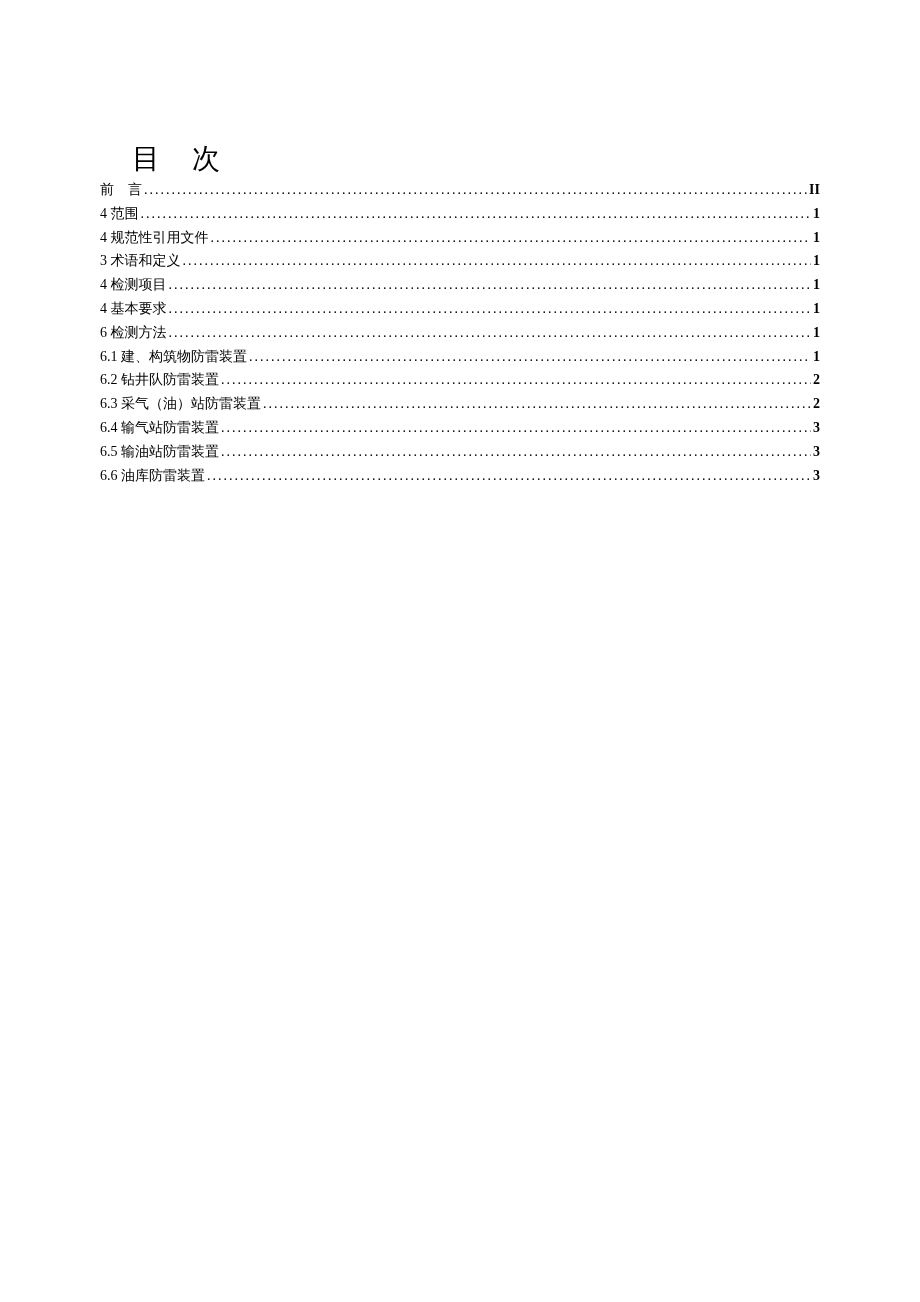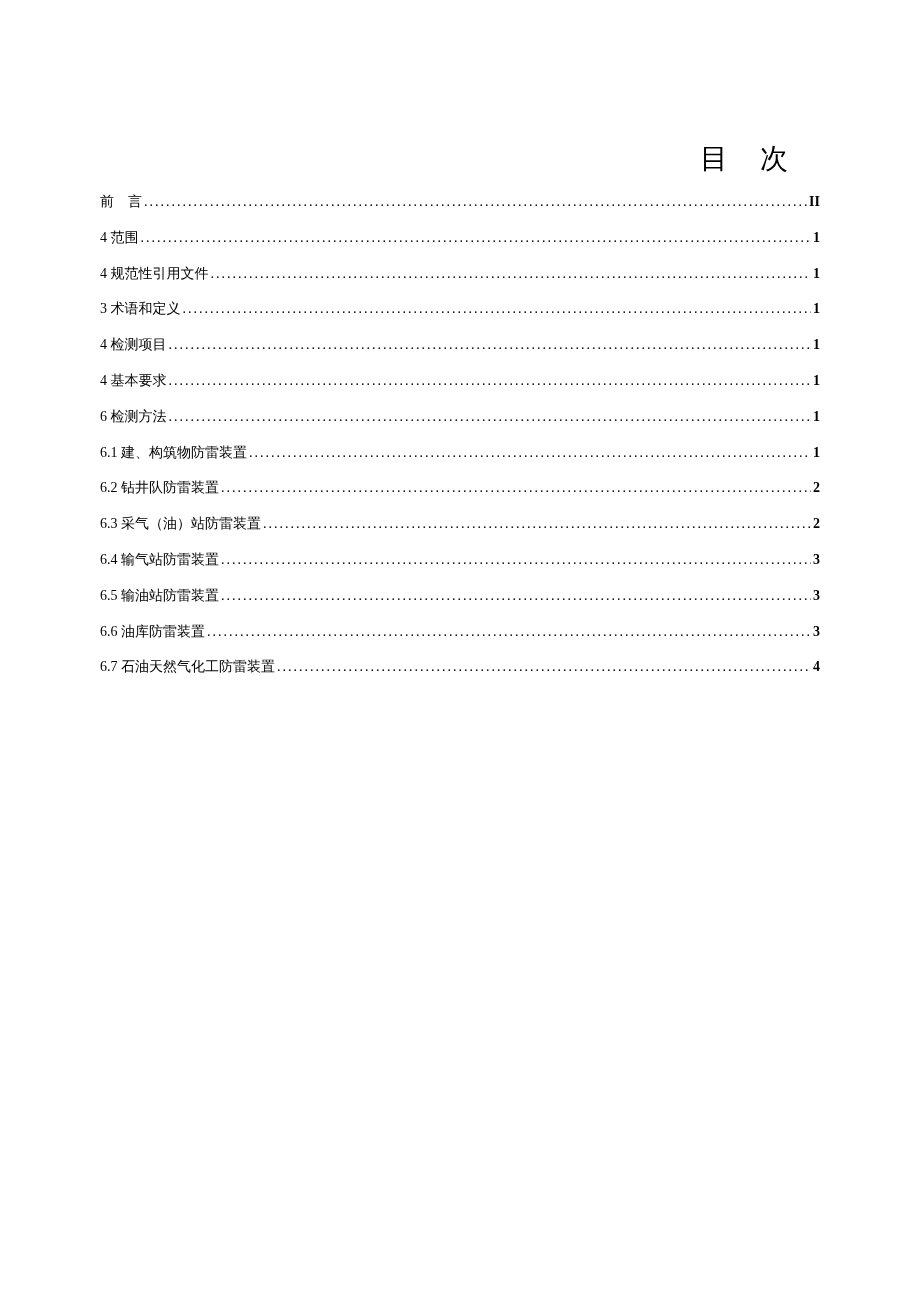--- a/index.html
+++ b/index.html
@@ -9,36 +9,35 @@
     }
     body {
       width: 920px;
       height: 1302px;
       background: #ffffff;
       font-family: "SimSun", "宋体", serif;
       color: #000000;
       padding: 140px 100px 0 100px;
     }
     .page-title {
-      text-align: right;
+      text-align: left;
       font-size: 28px;
       font-weight: normal;
       letter-spacing: 32px;
       padding-left: 32px;
       font-family: "SimHei", "黑体", sans-serif;
     }
     .toc {
       font-size: 14px;
       line-height: 1.7;
     }
     .toc-entry {
       display: flex;
       align-items: flex-start;
       white-space: nowrap;
-      margin-top: 12px;
     }
     .toc-label {
       flex-shrink: 0;
     }
     .toc-leader {
       flex: 1;
       overflow: hidden;
       margin: 0 2px;
       letter-spacing: 2px;
     }
@@ -115,18 +114,13 @@
     <div class="toc-entry">
       <span class="toc-label">6.5 输油站防雷装置</span>
       <span class="toc-leader"></span>
       <span class="toc-page">3</span>
     </div>
     <div class="toc-entry">
       <span class="toc-label">6.6 油库防雷装置</span>
       <span class="toc-leader"></span>
       <span class="toc-page">3</span>
     </div>
-    <div class="toc-entry">
-      <span class="toc-label">6.7 石油天然气化工防雷装置</span>
-      <span class="toc-leader"></span>
-      <span class="toc-page">4</span>
-    </div>
   </div>
 
 </body></html>

